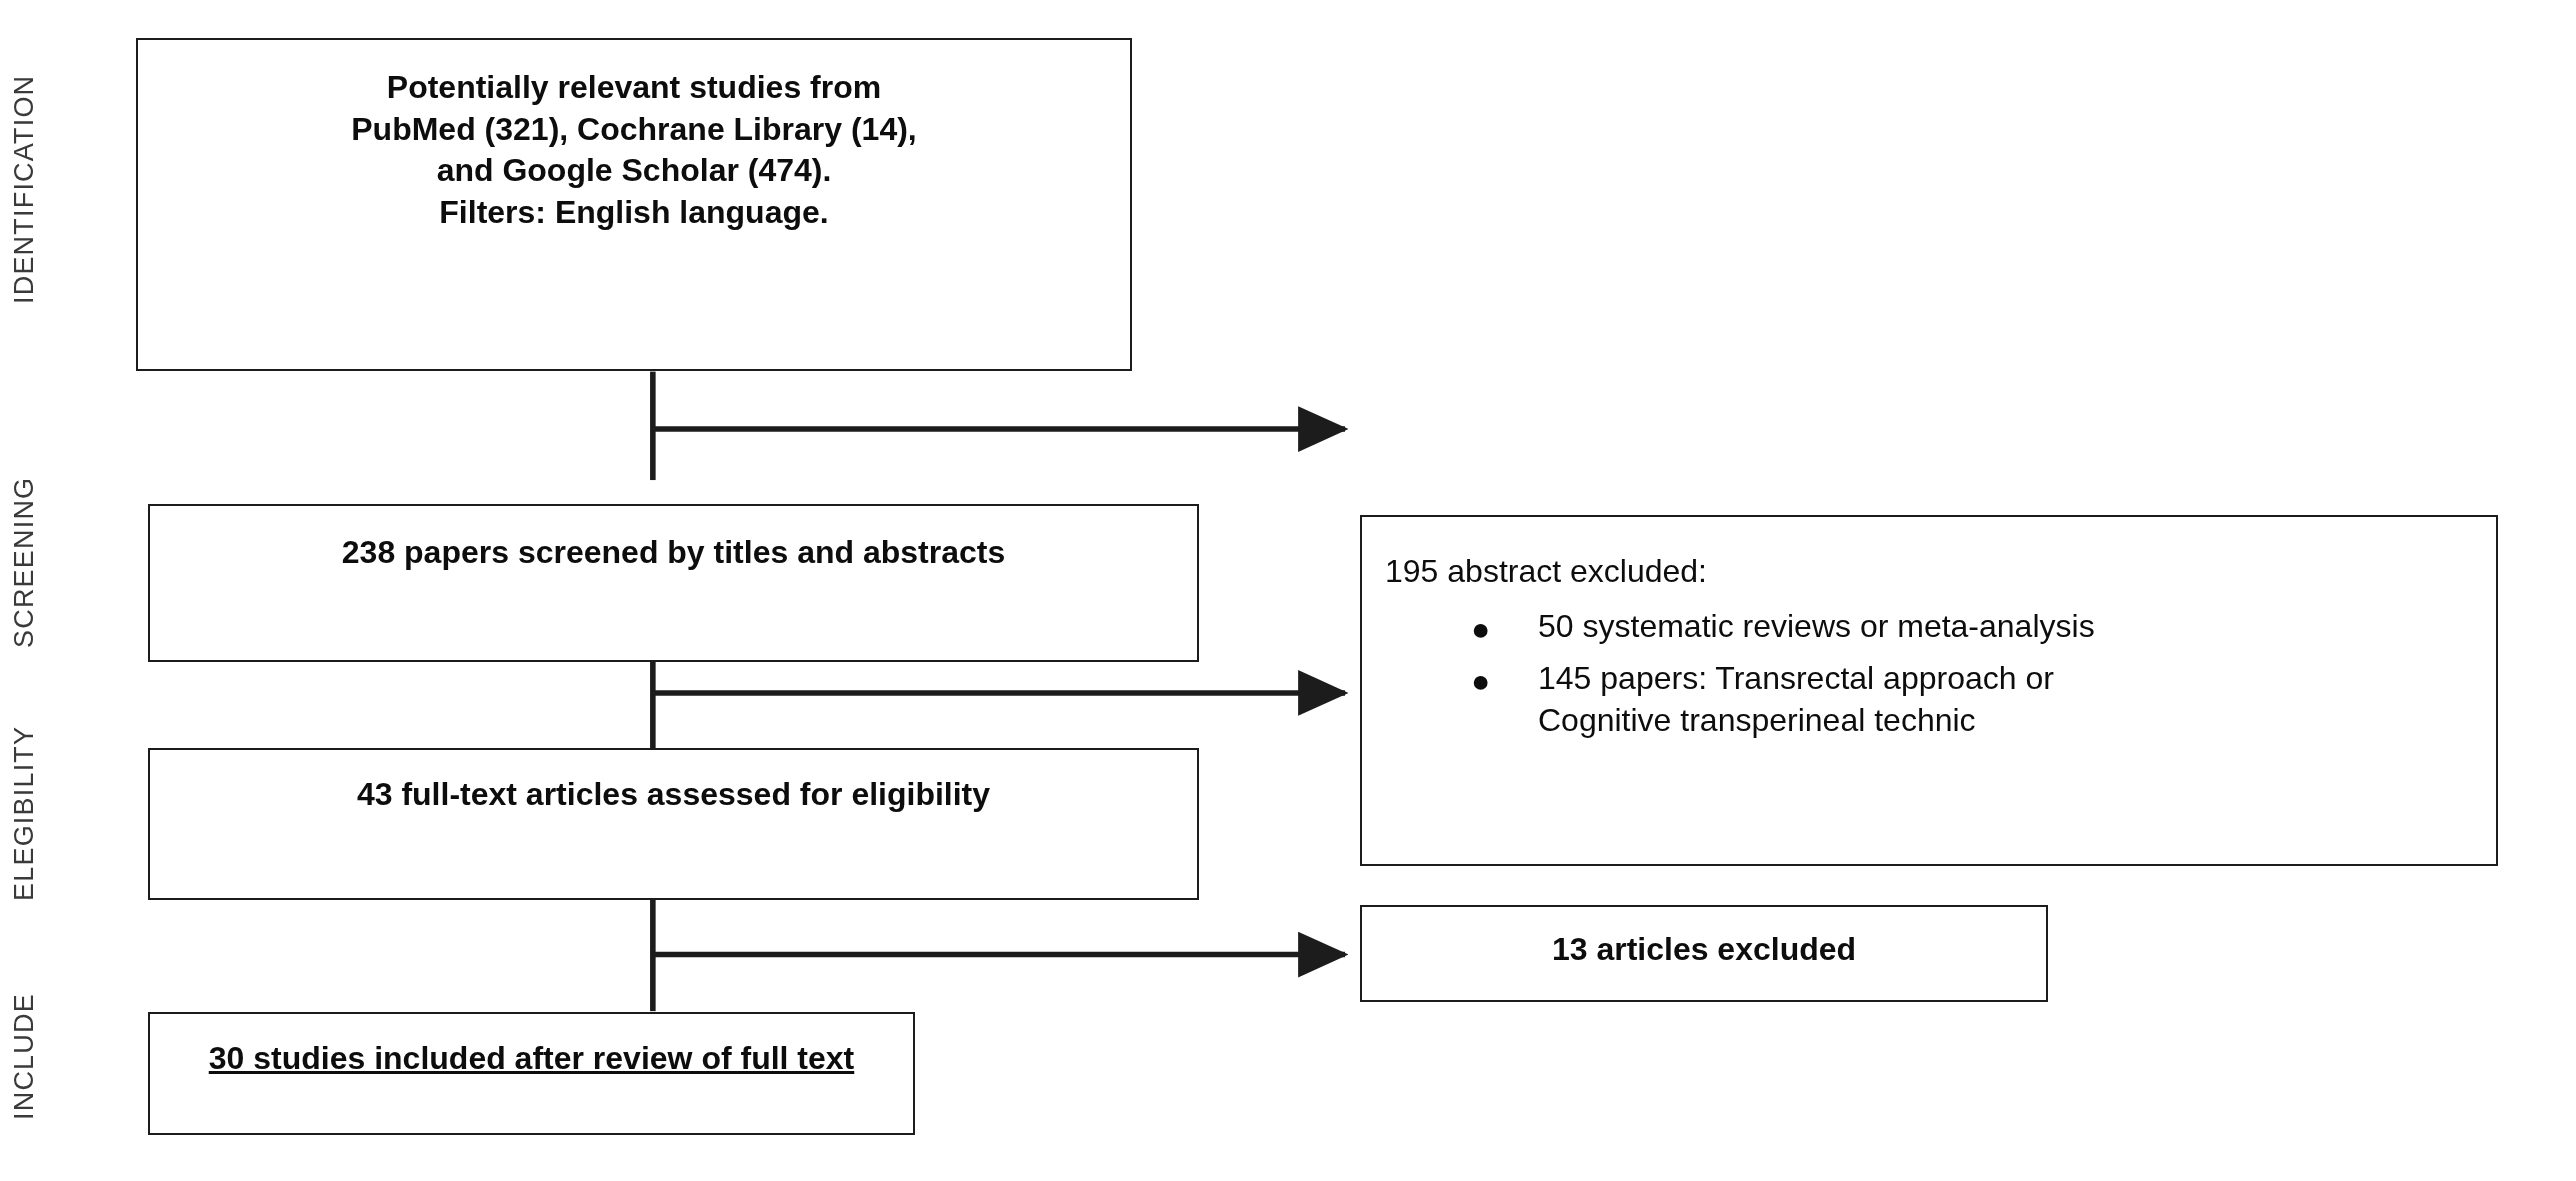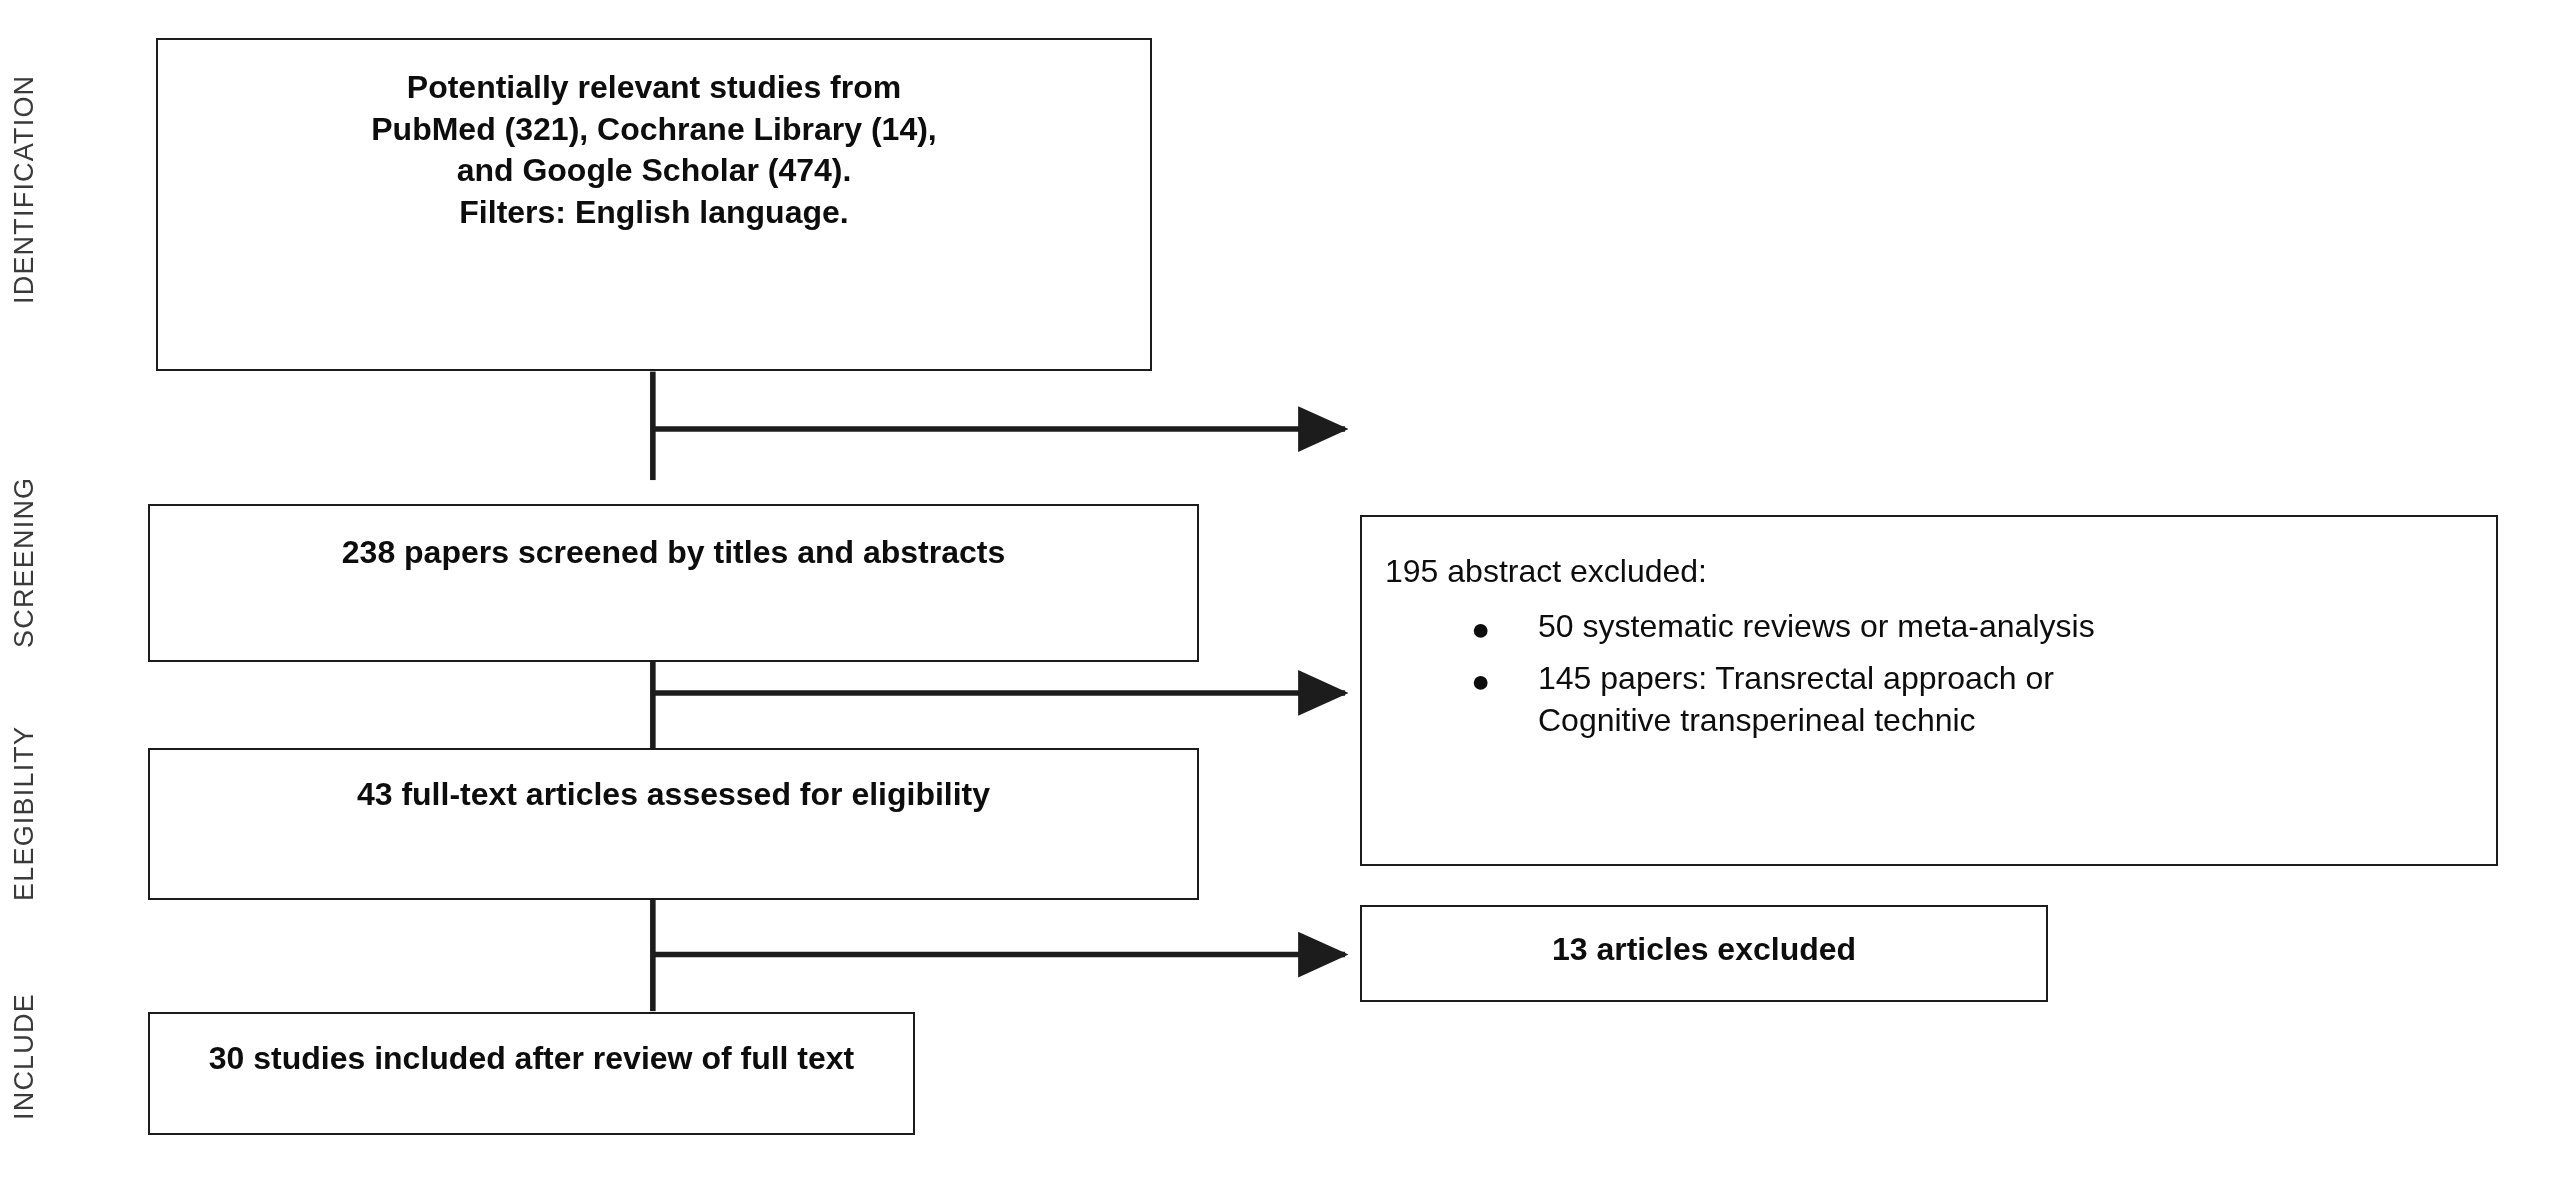--- a/index.html
+++ b/index.html
@@ -114,21 +114,21 @@
   </svg>
 
   <div class="stage-label" style="left:11.2px; top:22.3px; height:335px; width:38px;">IDENTIFICATION</div>
 
   <div class="stage-label" style="left:11.2px; top:403px; height:319px; width:38px;">SCREENING</div>
 
   <div class="stage-label" style="left:11.2px; top:674px; height:279px; width:38px;">ELEGIBILITY</div>
 
   <div class="stage-label" style="left:11.2px; top:949px; height:215px; width:38px;">INCLUDE</div>
 
-  <div class="node center-h" style="left:156px; top:38px; width:996px; height:333px; padding:27px 22.3px 0 22.3px;text-align:center;">
+  <div class="node center-h" style="left:136px; top:38px; width:996px; height:333px; padding:27px 22.3px 0 22.3px;text-align:center;">
     <div class="node-text bold">Potentially relevant studies from
 PubMed (321), Cochrane Library (14),
 and Google Scholar (474).</div>
     <div class="node-text normal">Filters: English language.</div>
   </div>
 
 
   <div class="node center-h" style="left:148px; top:504px; width:1051px; height:158px; padding:25.5px 19px 0 19px;">
     <div class="node-text normal">238 papers screened by titles and abstracts</div>
   </div>
@@ -149,18 +149,18 @@
   </div>
 
   <div class="node center-h" style="left:148px; top:748px; width:1051px; height:152px; padding:24px 19px 4px 19px;">
     <div class="node-text normal">43 full-text articles assessed for eligibility</div>
   </div>
 
   <div class="node center-h" style="left:1360px; top:905px; width:688px; height:97px; padding:22.3px 19px 0 19px;">
     <div class="node-text normal">13 articles excluded</div>
   </div>
 
-  <div class="node center-h" style="left:148px; top:1012px; width:767px; height:123px; padding:24px 14.4px 0 14.4px;">
+  <div class="node center-h" style="left:148px; top:1012px; width:767px; height:123px; padding:24px 14.4px 0 14.4px;text-decoration:underline;">
     <div class="node-text bold">30 studies included after review of full text</div>
   </div>
 
 </div>
 
 
 </body></html>

